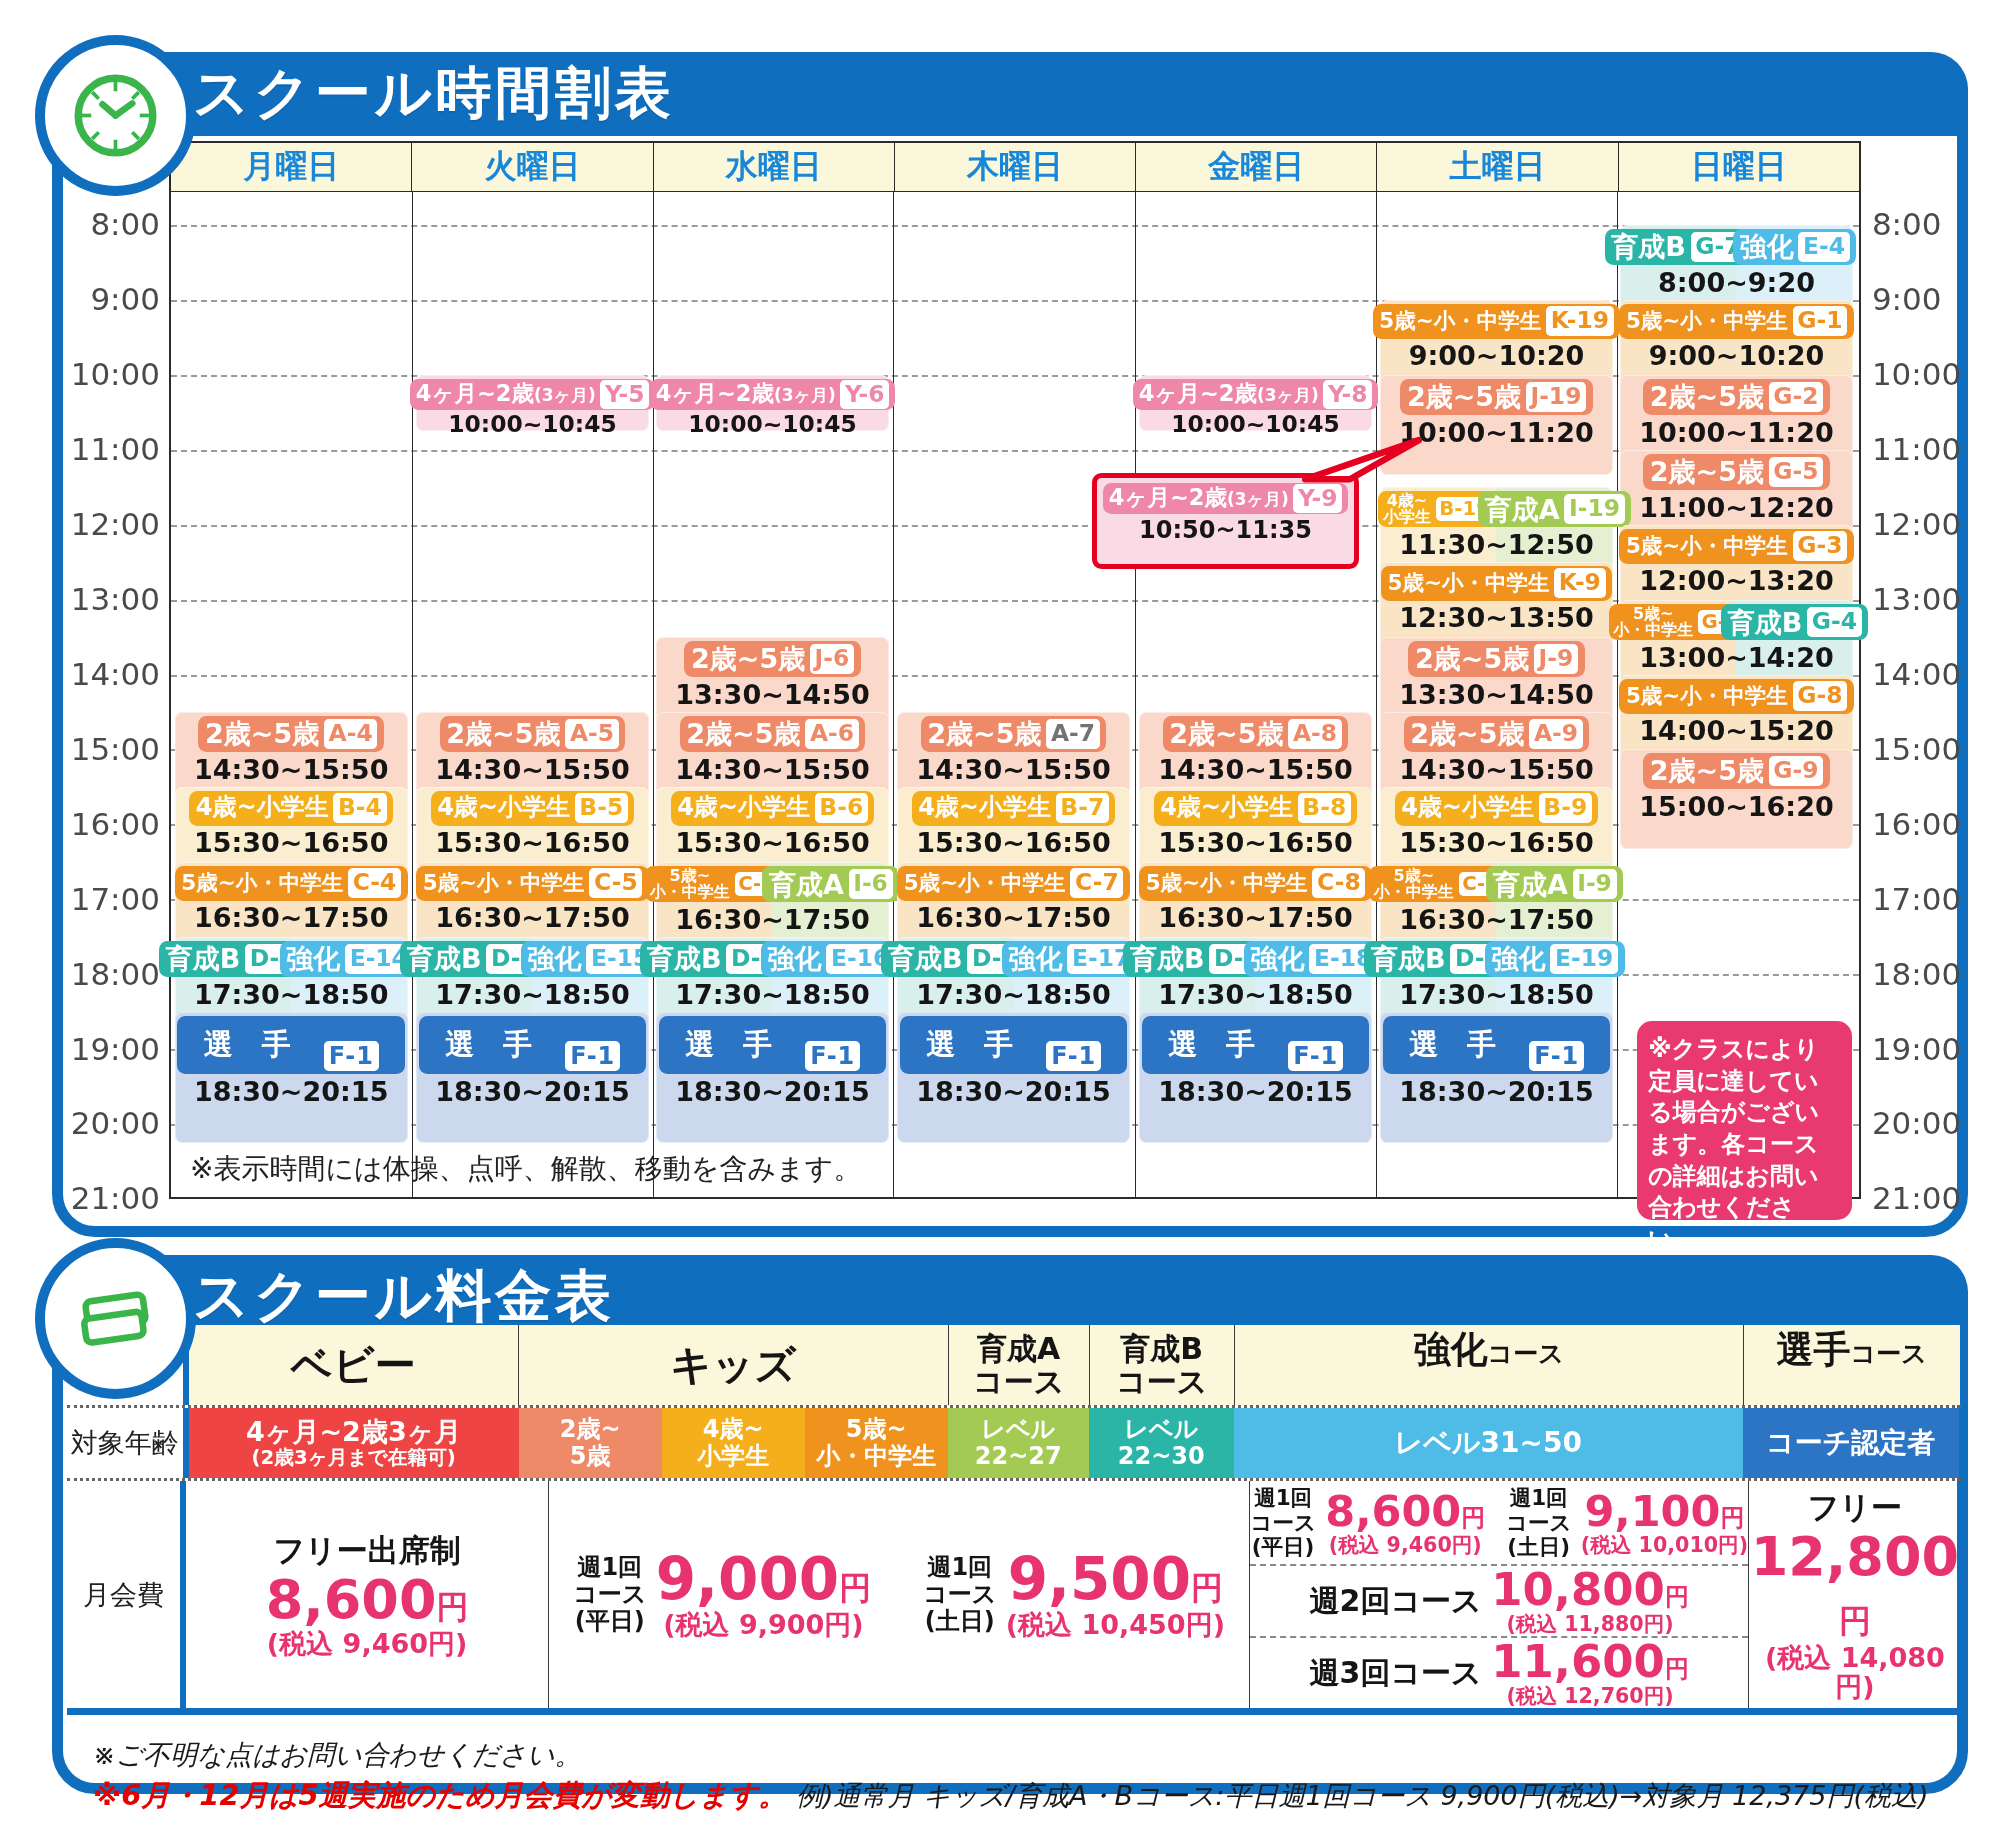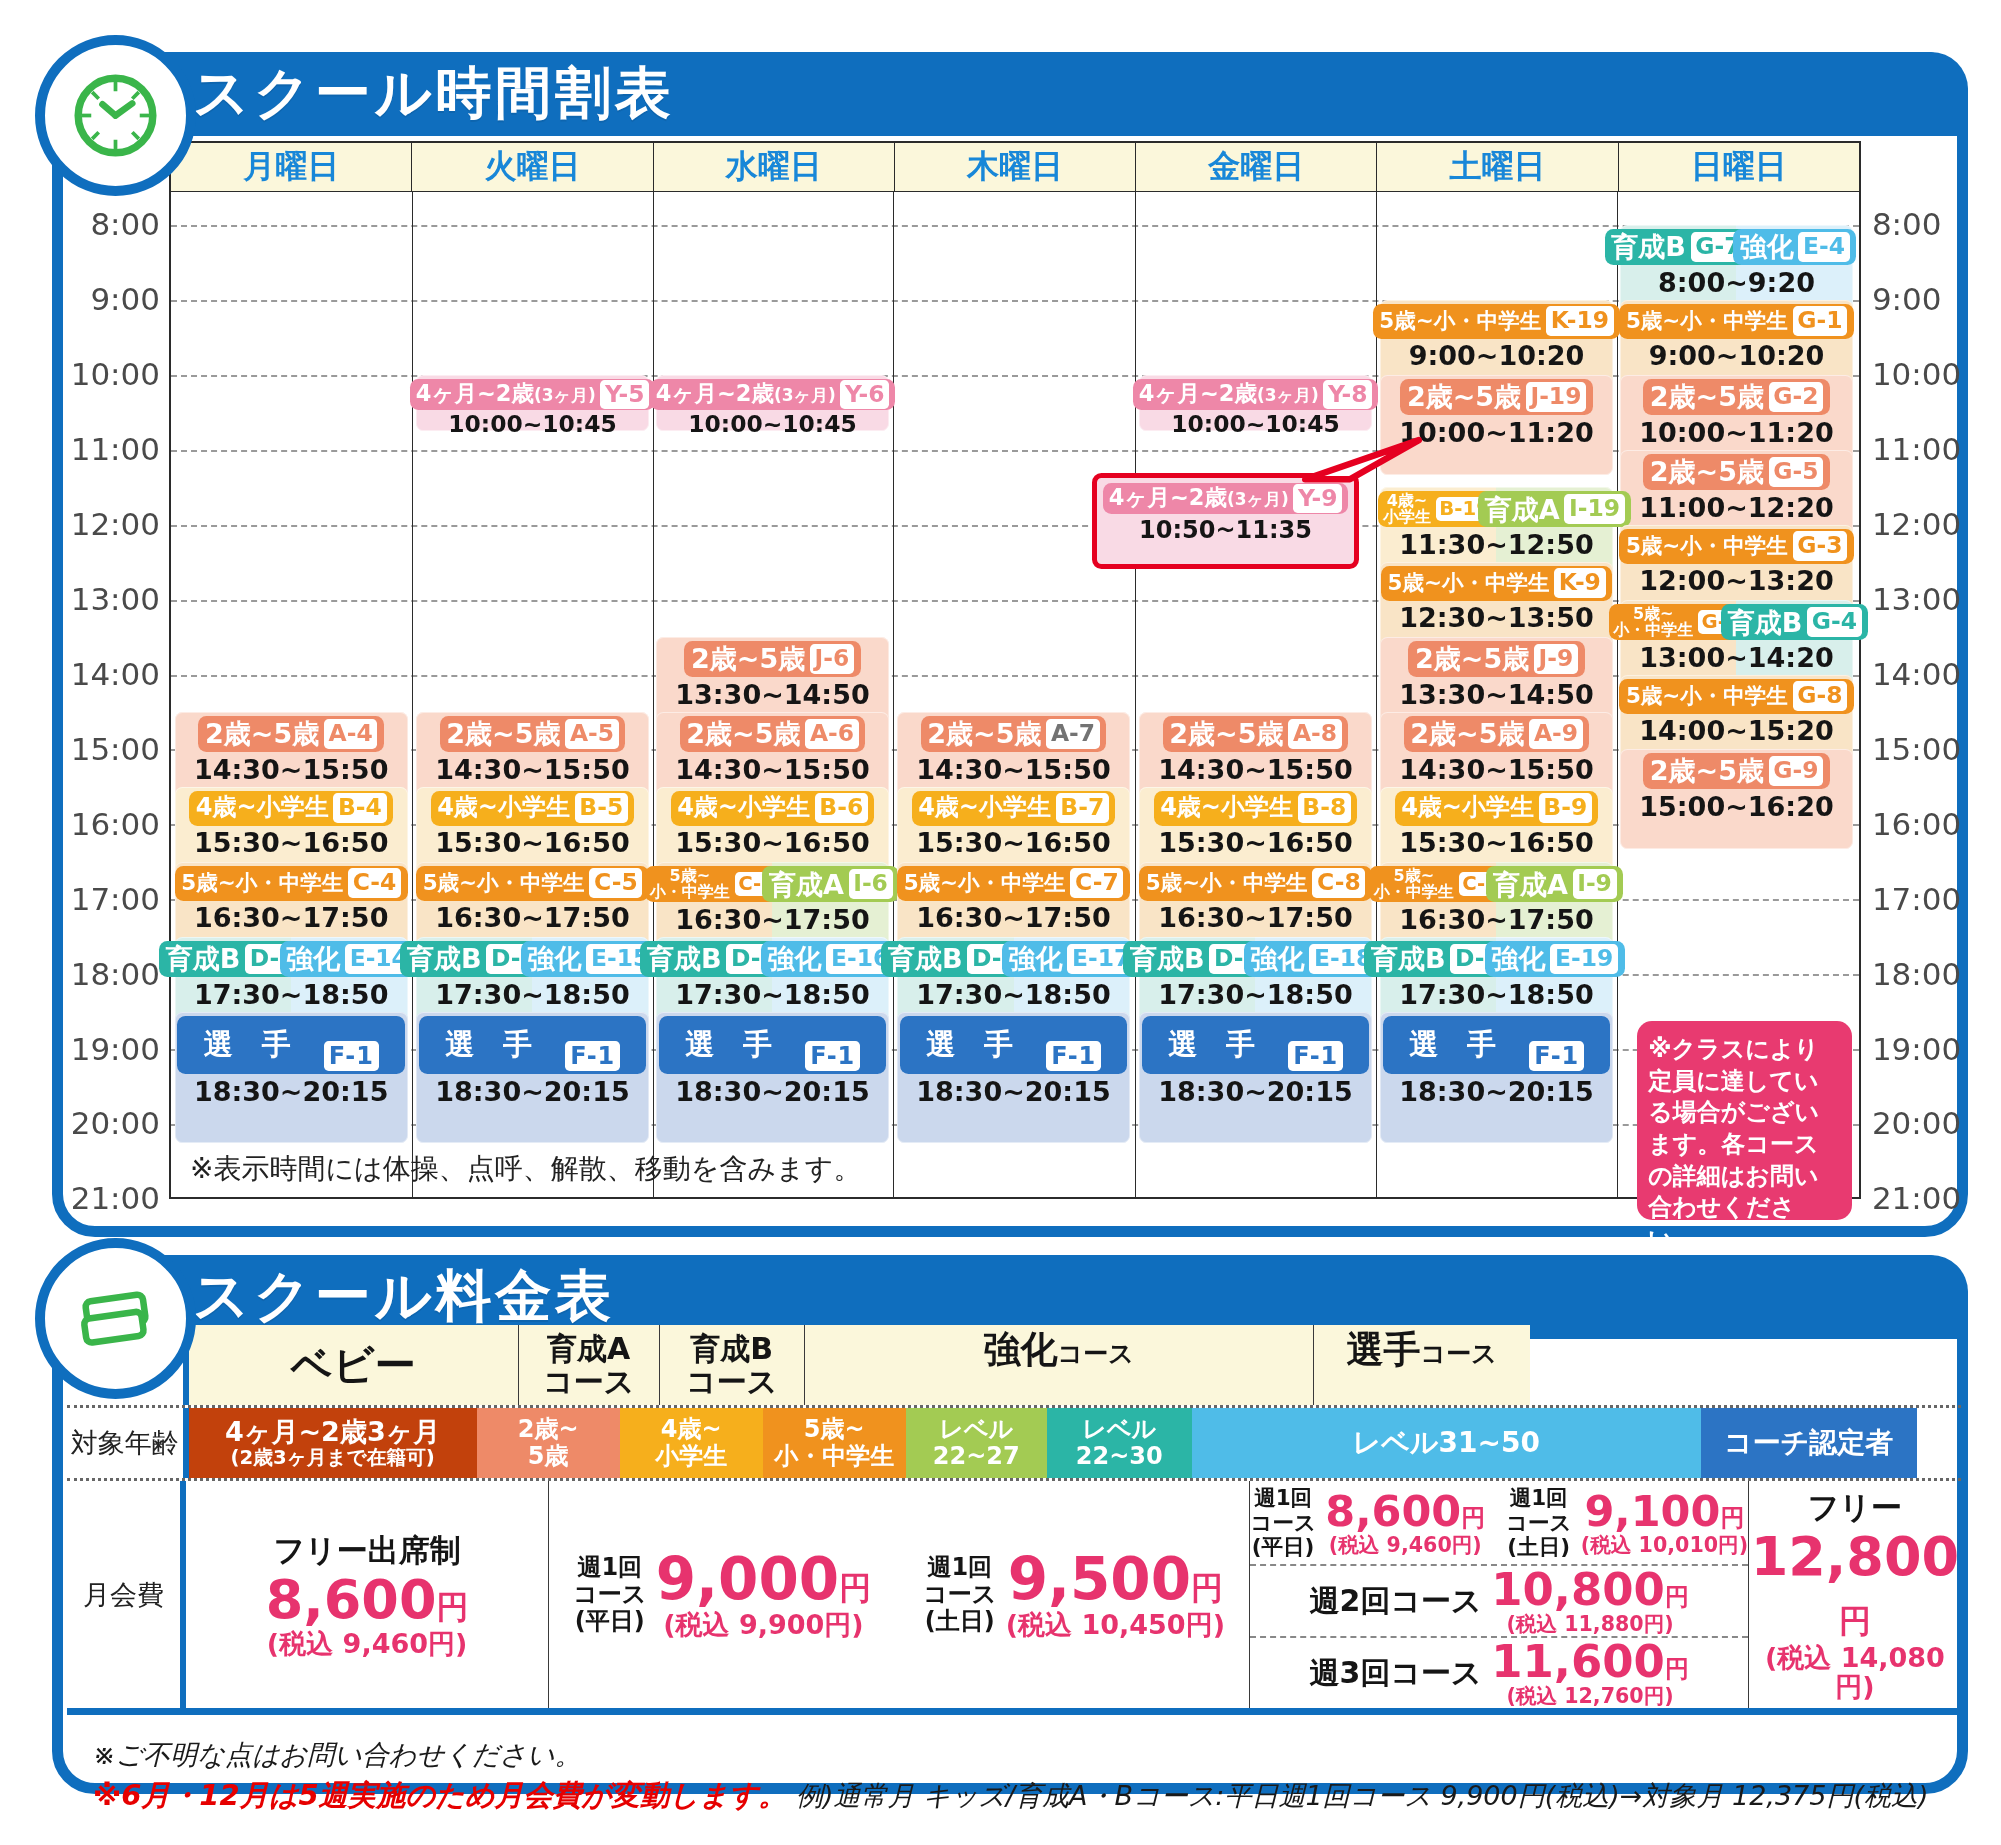--- a/index.html
+++ b/index.html
@@ -785,40 +785,43 @@
         </g>
       </svg>
     </div>
 
     <div id="fee-table">
         <div class="frow" style="height: 80px;">
           <div class="fcell lbl" style="width: 122px;">コース</div>
           <div class="fcell head vb" style="width: 330px;">
             <span class="h-big">ベビー</span>
           </div>
+          <div class="fcell head vb" style="width: 430px;">
+            <span class="h-big">キッズ</span>
+          </div>
           <div class="fcell head vb" style="width: 141px;">
             <span class="h-two">育成A</span>
             <span class="h-two">コース</span>
           </div>
           <div class="fcell head vb" style="width: 145px;">
             <span class="h-two">育成B</span>
             <span class="h-two">コース</span>
           </div>
           <div class="fcell head vb h-mix" style="width: 509px; flex-direction: row; align-items: baseline;">
             <span class="b">強化</span>
             <span class="s">コース</span>
           </div>
           <div class="fcell head h-mix" style="width: 216px; flex-direction: row; align-items: baseline;">
             <span class="b">選手</span>
             <span class="s">コース</span>
           </div>
         </div>
         <div class="frow" style="height: 73px;">
           <div class="fcell lbl" style="width: 122px;">対象年齢</div>
-          <div class="fcell agecell" style="width: 288px; background: #c2410c;">
+          <div class="fcell agecell" style="width: 330px; background: #ef4444;">
             <div class="age-main">4ヶ月~2歳3ヶ月</div>
             <div class="age-sub">(2歳3ヶ月まで在籍可)</div>
           </div>
           <div class="fcell agecell" style="width: 143px; background: rgb(238, 138, 104);">
             <div class="age-two">2歳~</div>
             <div class="age-two">5歳</div>
           </div>
           <div class="fcell agecell" style="width: 143px; background: rgb(246, 175, 28);">
             <div class="age-two">4歳~</div>
             <div class="age-two">小学生</div>

